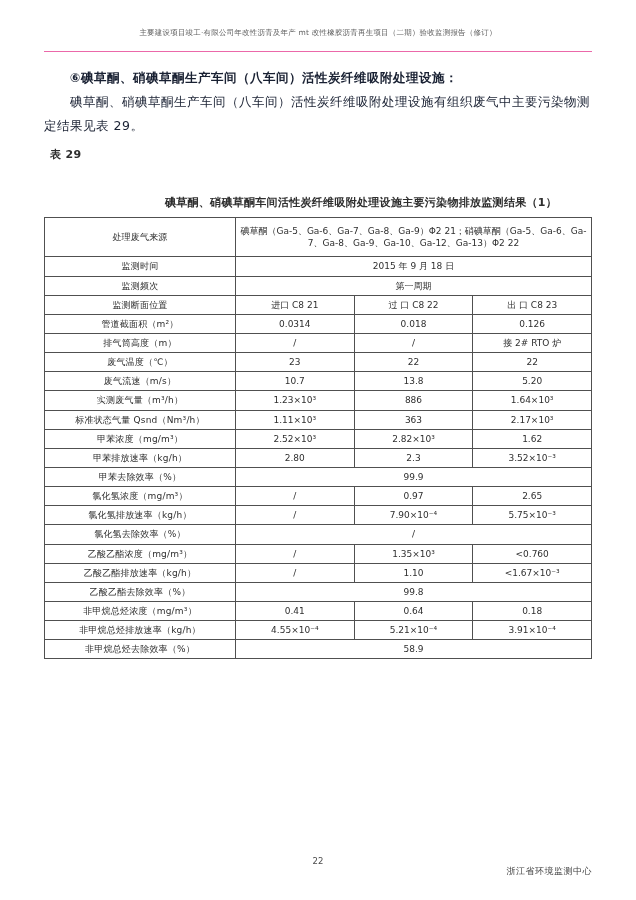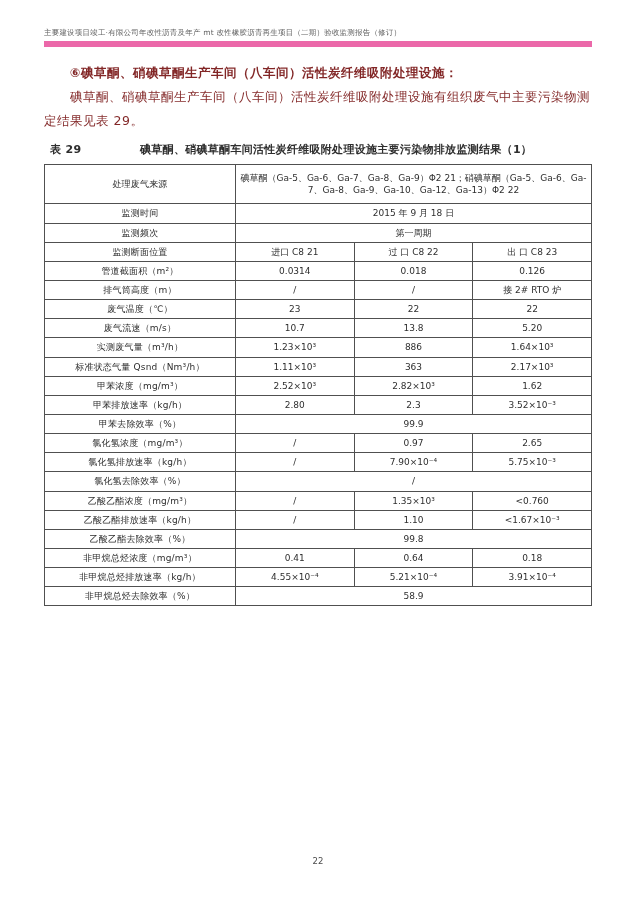--- a/index.html
+++ b/index.html
@@ -12,49 +12,49 @@
   }
   .page{
     position:relative;
     width:636px;height:900px;
     box-sizing:border-box;
     padding:28px 44px 20px 44px;
     filter:contrast(0.92) brightness(1.02);
   }
   .header-line{
     font-size:7.5px;
-    text-align:left;
+    text-align:center;
     color:#3a3a3a;
     letter-spacing:0.2px;
     white-space:nowrap;
     overflow:hidden;
     opacity:.85;
-    border-bottom:6px solid #ec4899;
-    padding-bottom:3px;
+    border-bottom:1px solid #ec4899;
+    padding-bottom:13px;
     margin-bottom:14px;
   }
   .para{
     font-size:12.5px;
     line-height:1.9;
     text-indent:26px;
-    color:#7f1d1d;
+    color:#0f172a;
     letter-spacing:.5px;
   }
   .para.b{font-weight:bold;}
   .tbl-caption{
     margin-top:10px;
     display:flex;
     font-size:11px;
     font-weight:bold;
     color:#262626;
     letter-spacing:.3px;
     gap:24px;
   }
   .tbl-caption .cap-no{width:66px;flex:none;padding-left:6px;}
-  .tbl-caption .cap-txt{flex:1;text-align:left;line-height:1.45;padding-right:10px;}
+  .tbl-caption .cap-txt{flex:1;text-align:center;line-height:1.45;padding-right:10px;margin-top:48px;}
   table{
     margin-top:6px;
     width:100%;
     border-collapse:collapse;
     table-layout:fixed;
     font-size:9px;
     color:#262626;
   }
   td{
     border:1px solid #4a4a4a;
@@ -221,14 +221,18 @@
           <td>3.91×10⁻⁴</td>
         </tr>
         <tr>
           <td class="lbl">非甲烷总烃去除效率（%）</td>
           <td colspan="3">58.9</td>
         </tr>
       </tbody>
   </table>
 
   <div class="pageno">22</div>
+  <div class="footer">
+    <span class="foot-left"></span>
+    <span class="foot-right">浙江省环境监测中心</span>
+  </div>
 
 </div>
 
 </body></html>

